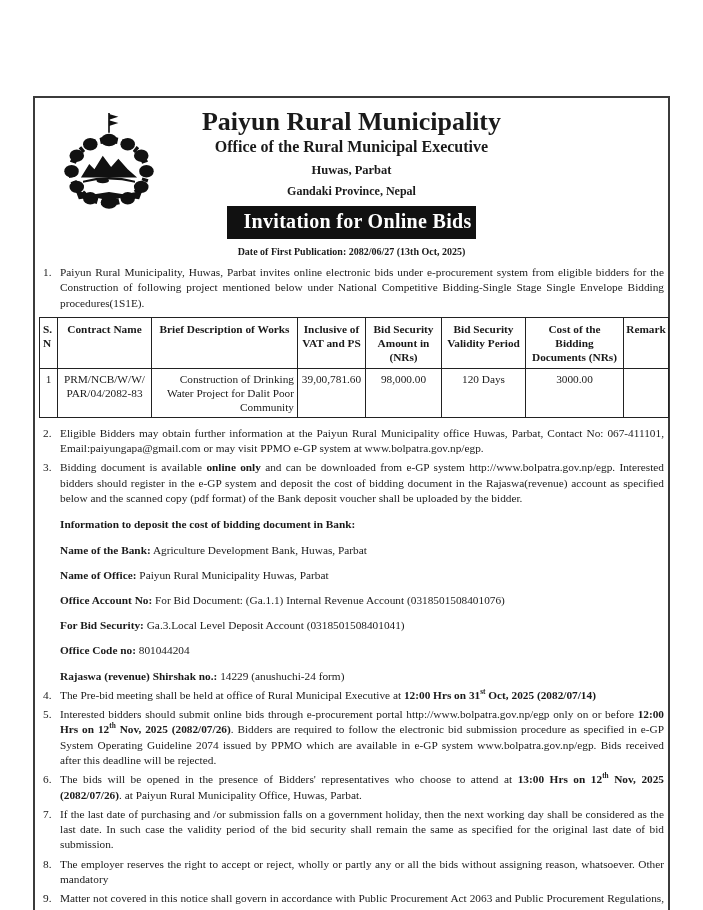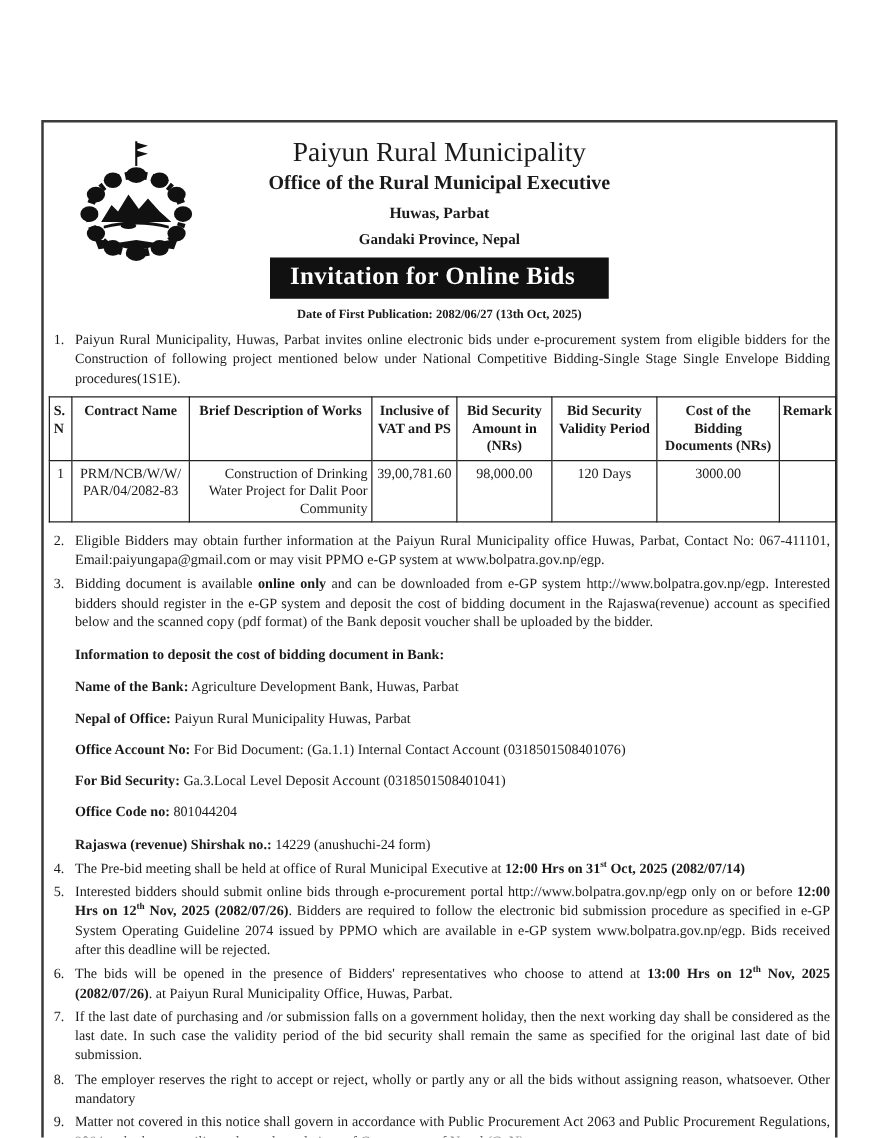--- a/index.html
+++ b/index.html
@@ -14,28 +14,28 @@
   }
   .doc{
     margin:96px 33px 0 33px;
     border:2px solid var(--border);
     padding:0 3px 8px 3px;
     position:relative;
     background:#fff;
   }
   .header{text-align:center;padding-top:12px;}
   .logo{position:absolute;left:22px;top:14px;width:104px;height:104px;}
-  .h1{font-size:22px;font-weight:normal;line-height:24px;}
+  .h1{font-size:26px;font-weight:bold;line-height:24px;}
   .h2{font-size:16px;font-weight:bold;line-height:21px;margin-top:2px;}
   .h3{font-size:12.5px;font-weight:bold;line-height:15px;margin-top:6px;}
   .h4{font-size:12px;font-weight:bold;line-height:14px;margin-top:6px;}
   .banner-wrap{margin-top:8px;}
   .banner{
     display:inline-block;background:var(--banner-bg);color:var(--banner-text);
-    font-size:20px;font-weight:bold;padding:4px 27px 6px 16px;letter-spacing:.3px;
+    font-size:20px;font-weight:bold;padding:4px 4px 6px 16px;letter-spacing:.3px;
   }
   .pubdate{font-size:10px;font-weight:bold;margin-top:7px;text-align:center;}
   .body{margin-top:8px;font-size:11.3px;line-height:15.3px;padding:0 1px;}
   .item{display:flex;margin-bottom:4px;}
   .n{flex:0 0 21px;padding-left:4px;}
   .t{flex:1;text-align:justify;}
   .b{font-weight:bold;}
   .sup{vertical-align:super;font-size:.65em;line-height:0;}
   .bank{margin:1px 0 5px 21px;line-height:14.2px;}
   .bank .heading{font-weight:bold;}
@@ -146,22 +146,22 @@
     </div>
 
     <div class="item">
       <span class="n">3.</span>
       <span class="t"><span>Bidding document is available </span><span class="b">online only</span><span> and can be downloaded from e-GP system http://www.bolpatra.gov.np/egp. Interested bidders should register in the e-GP system and deposit the cost of bidding document in the Rajaswa(revenue) account as specified below and the scanned copy (pdf format) of the Bank deposit voucher shall be uploaded by the bidder.</span></span>
     </div>
 
     <div class="bank">
       <div class="bank-line heading">Information to deposit the cost of bidding document in Bank:</div>
       <div class="bank-line"><span class="b">Name of the Bank:</span><span> Agriculture Development Bank, Huwas, Parbat</span></div>
-      <div class="bank-line"><span class="b">Nepal of Office:</span><span> Paiyun Rural Municipality Huwas, Parbat</span></div>
-      <div class="bank-line"><span class="b">Office Account No:</span><span> For Bid Document: (Ga.1.1) Internal Contact Account (0318501508401076)</span></div>
+      <div class="bank-line"><span class="b">Name of Office:</span><span> Paiyun Rural Municipality Huwas, Parbat</span></div>
+      <div class="bank-line"><span class="b">Office Account No:</span><span> For Bid Document: (Ga.1.1) Internal Revenue Account (0318501508401076)</span></div>
       <div class="bank-line"><span class="b">For Bid Security:</span><span> Ga.3.Local Level Deposit Account (0318501508401041)</span></div>
       <div class="bank-line"><span class="b">Office Code no:</span><span> 801044204</span></div>
       <div class="bank-line"><span class="b">Rajaswa (revenue) Shirshak no.:</span><span> 14229 (anushuchi-24 form)</span></div>
     </div>
 
     <div class="item">
       <span class="n">4.</span>
       <span class="t"><span>The Pre-bid meeting shall be held at office of Rural Municipal Executive at </span><span class="b">12:00 Hrs on 31</span><span class="b sup">st</span><span class="b"> Oct, 2025 (2082/07/14)</span></span>
     </div>
 

